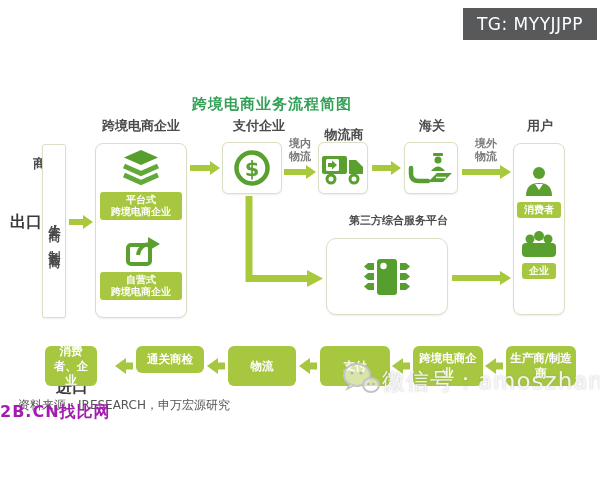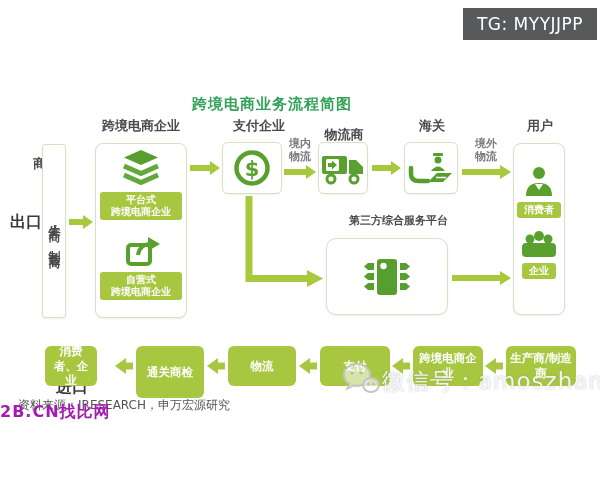--- a/index.html
+++ b/index.html
@@ -219,21 +219,21 @@
   <div class="abs" style="left:452px;top:271px;">
     <svg width="59" height="14">
         <rect x="0" y="4" width="48" height="6" fill="#a9c93c"></rect>
       <polygon points="48,0 59,7 48,14" fill="#a9c93c"></polygon>
       </svg>
   </div>
 
   <div class="abs side-label" style="left:12px;top:377px;margin-left:44px;">进口</div>
 
   <div class="abs gbox" style="left:45px;top:346px;width:52px;height:40px;">消费者、企业</div>
-  <div class="abs gbox" style="left:136px;top:346px;width:68px;height:52px;">通关商检</div>
+  <div class="abs gbox" style="left:136px;top:346px;width:68px;height:27px;">通关商检</div>
   <div class="abs gbox" style="left:228px;top:346px;width:68px;height:40px;">物流</div>
   <div class="abs gbox" style="left:320px;top:346px;width:70px;height:40px;">支付</div>
   <div class="abs gbox" style="left:413px;top:346px;width:70px;height:40px;">跨境电商企业</div>
   <div class="abs gbox" style="left:506px;top:346px;width:70px;height:40px;">生产商/制造商</div>
 
   <div class="abs" style="left:115px;top:358px;">
     <svg width="18" height="16">
         <polygon points="0,8 11,0 11,4.5 18,4.5 18,11.5 11,11.5 11,16" fill="#a6c73f"></polygon>
       </svg>
   </div>

